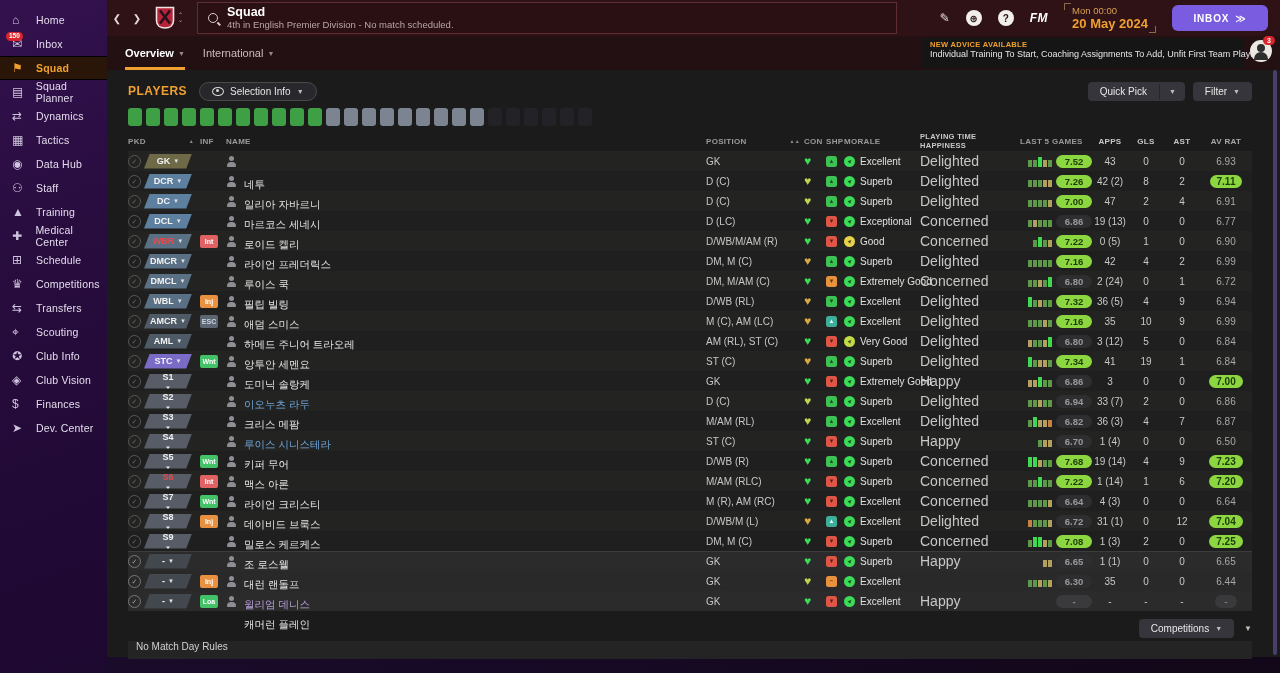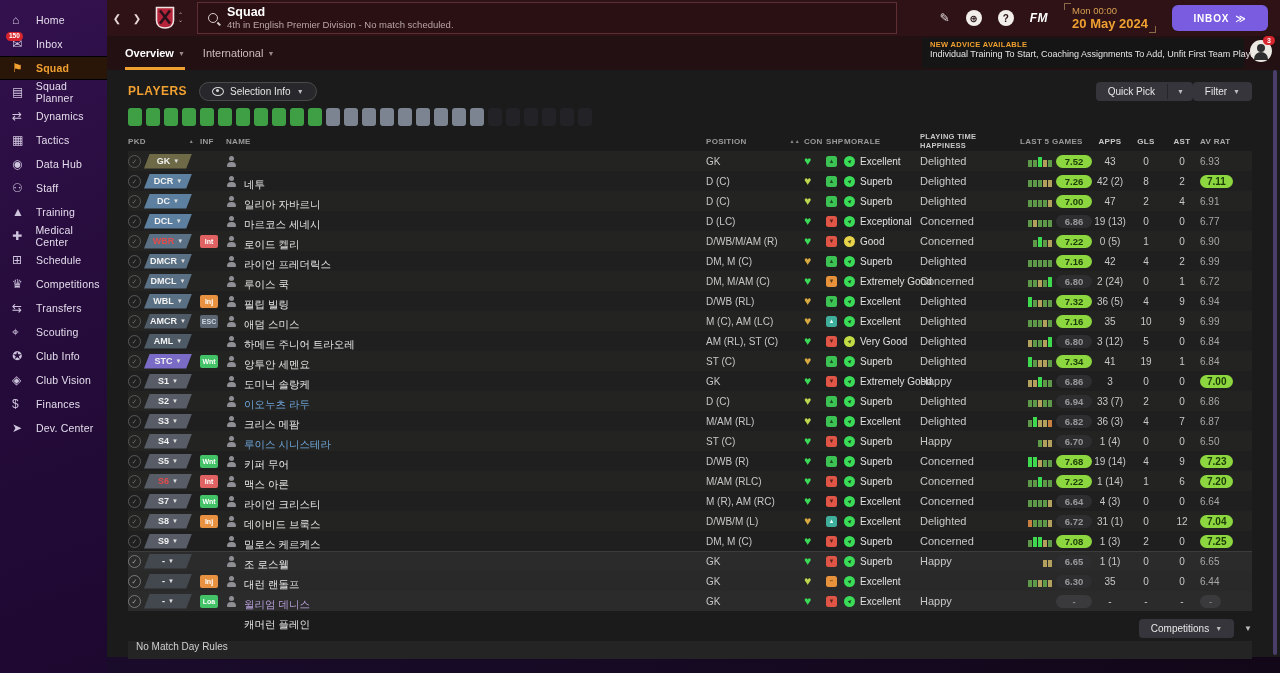--- a/index.html
+++ b/index.html
@@ -55,21 +55,21 @@
     min-width:8px;text-align:center;padding:1px 2px;line-height:1;z-index:2;}
   
   .panel{position:absolute;left:107px;top:70px;width:1173px;height:587px;background:#1b1b1b;box-sizing:border-box;padding-left:21px;}
   .content{width:1124px;}
   .players-bar{height:26px;margin-top:8px;display:flex;align-items:center;}
   .players-title{color:#f0a030;font-size:12px;font-weight:bold;letter-spacing:.5px;margin-right:12px;}
   .sel-info{display:flex;align-items:center;gap:6px;background:#28282c;border:1px solid #4a4a4a;border-radius:12px;
     padding:3px 12px;color:#e4e4e4;font-size:10px;cursor:pointer;}
   .eye{display:inline-block;width:10px;height:7px;border:1px solid #d8d8d8;border-radius:50%;position:relative;}
   .eye::after{content:"";position:absolute;left:3px;top:1.5px;width:3px;height:3px;border-radius:50%;background:#d8d8d8;}
-  .pb-right{margin-left:auto;display:flex;gap:0;}
+  .pb-right{margin-left:auto;display:flex;gap:8px;}
   .btn-dark{display:flex;align-items:center;background:#35353b;border-radius:4px;color:#e8e8e8;font-size:10px;cursor:pointer;}
   .btn-dark .bpart{padding:4px 12px;}
   .btn-dark .bchev{padding:4px 9px;border-left:1px solid #26262a;font-size:7px;color:#bdbdbd;}
   .btn-plain{display:flex;align-items:center;gap:6px;background:#35353b;border-radius:4px;color:#e8e8e8;font-size:10px;padding:4px 12px;cursor:pointer;}
   .btn-plain .chev,.sel-info .chev{font-size:7px;color:#bdbdbd;}
   
   .filters{display:flex;gap:4px;margin-top:4px;height:20px;}
   .pf{border:none;border-radius:3px;height:18px;padding:0 7px;font-size:8.5px;font-weight:bold;font-family:inherit;cursor:pointer;color:#fff;}
   .pf.g{background:#3f9f44;}
   .pf.gr{background:#3f9f44;color:#e04444;}
@@ -82,43 +82,43 @@
   .c-check{width:16px;}
   .c-pkd{width:56px;}
   .c-hpkd{width:72px;justify-content:space-between;padding-right:6px;}
   .c-inf{width:26px;}
   .c-name{flex:1;min-width:0;}
   .c-pos{width:98px;color:#c8c8c8;font-size:10px;}
   .c-hpos{width:98px;justify-content:space-between;padding-right:4px;}
   .c-con{width:22px;}
   .c-shp{width:18px;}
   .c-morale{width:76px;gap:5px;}
-  .c-pth{width:100px;color:#c8c8c8;font-size:11px;}
+  .c-pth{width:100px;color:#c8c8c8;font-size:14px;}
   .c-form{width:72px;justify-content:flex-end;gap:4px;}
   .c-apps,.c-gls,.c-ast{width:36px;justify-content:center;color:#c8c8c8;font-size:10px;}
-  .c-av{width:52px;justify-content:flex-start;color:#a8a8a8;font-size:10px;}
+  .c-av{width:52px;justify-content:center;color:#a8a8a8;font-size:10px;}
   .sortup{font-size:5px;color:#8a8a8a;}
   .rows{margin-top:2px;}
   .trow{display:flex;align-items:center;height:20px;cursor:pointer;}
   .trow:nth-child(odd){background:#232322;}
   .trow:nth-child(even){background:#1f1f1f;}
   .trow.group2{background:#2b2b2b;}
   .trow.group2:nth-child(even){background:#292929;}
   .trow.gstart{box-shadow:inset 0 1px 0 #3c3c3c;}
   .chk{width:11px;height:11px;border:1px solid #585858;border-radius:50%;color:#6c6c6c;font-size:7px;line-height:11px;text-align:center;}
   .group2 .chk{color:#a0a0a0;border-color:#7a7a7a;}
   .pkd-badge{position:relative;width:48px;height:15px;display:flex;align-items:center;justify-content:center;gap:3px;
     clip-path:polygon(12% 0,100% 0,88% 100%,0 100%);color:#f2f2f2;font-size:9px;font-weight:bold;cursor:pointer;}
   .pkd-badge .chev{font-size:6px;color:#e0e0e0;font-weight:normal;}
   .pkd-badge.gk{background:#6e6a48;}
   .pkd-badge.def{background:#5d80a0;}
   .pkd-badge.mid{background:#5a7084;}
   .pkd-badge.am{background:#4e5a66;}
   .pkd-badge.stc{background:#7a6cc6;}
-  .pkd-badge.s{background:#575c66;}
+  .pkd-badge.s{background:#575c66;flex-direction:column;}
   .pkd-badge.dash{background:#43474e;}
   .pkd-badge.red b{color:#e34c4c;}
   .inf-badge{width:18px;height:13px;border-radius:2px;font-size:7px;font-weight:bold;display:flex;align-items:center;justify-content:center;}
   .inf-badge.int{background:#e06262;color:#fff;}
   .inf-badge.inj{background:#e89140;color:#fff;}
   .inf-badge.esc{background:#5d6774;color:#cdd6e0;}
   .inf-badge.wnt{background:#43c268;color:#fff;}
   .inf-badge.loa{background:#43c268;color:#fff;}
   .face{position:relative;width:11px;height:11px;margin-right:7px;flex:none;}
   .face::before{content:"";position:absolute;left:3px;top:0;width:5px;height:5px;border-radius:50%;background:#8e8e94;}

